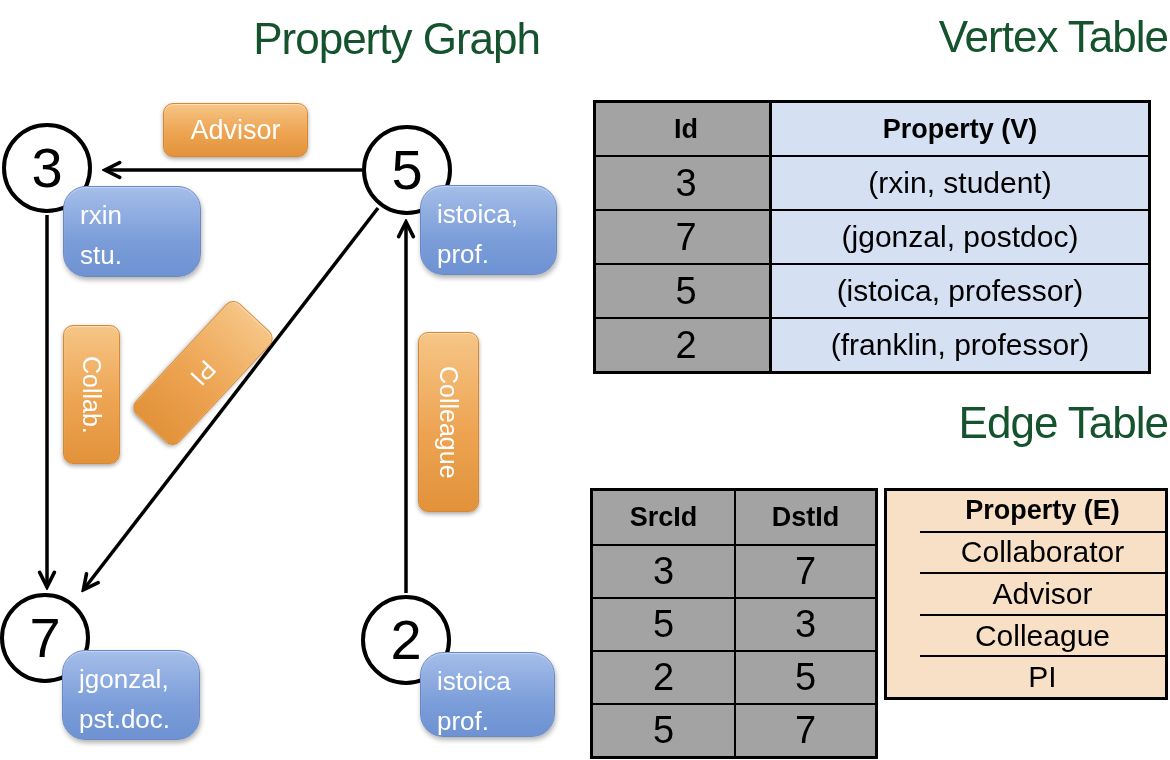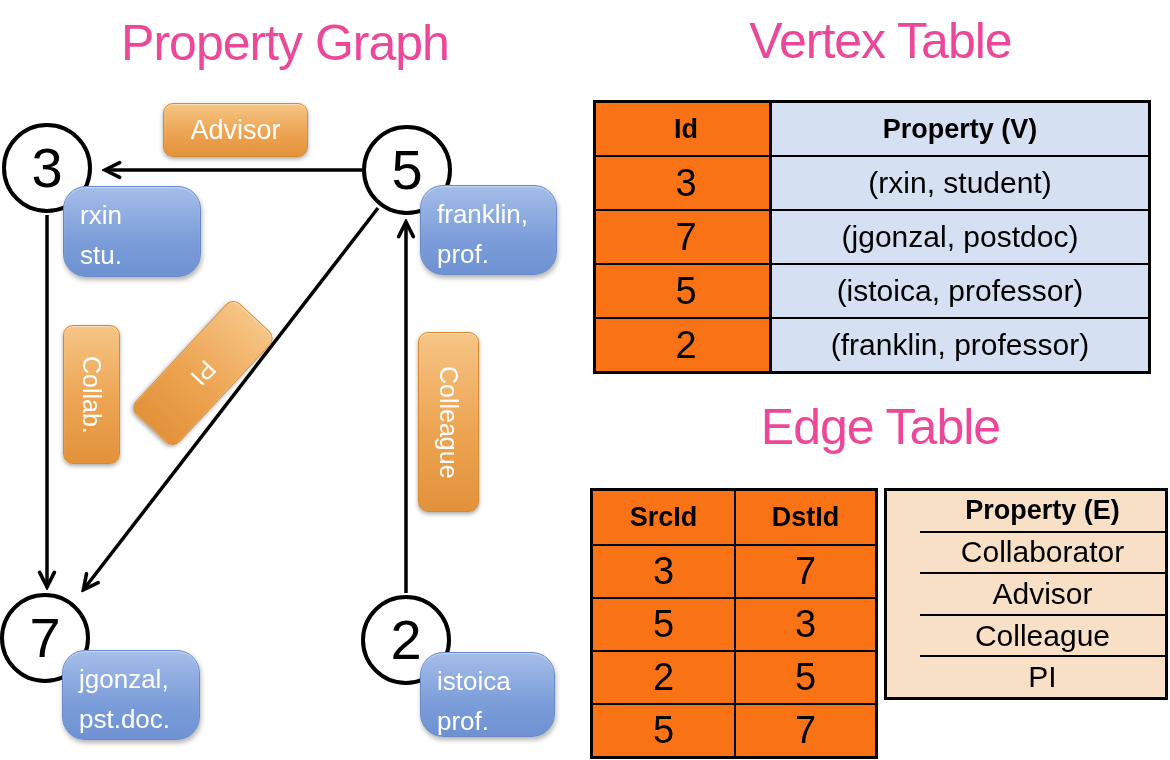--- a/index.html
+++ b/index.html
@@ -1,19 +1,19 @@
 <!DOCTYPE html>
 <html><head>
 <meta charset="utf-8">
 <style>
   html,body{margin:0;padding:0;background:#fff;}
   .canvas{position:relative;width:1170px;height:760px;background:#fff;overflow:hidden;
           font-family:"Liberation Sans",sans-serif;color:#000;}
-  .title{position:absolute;text-align:center;font-size:50px;font-weight:400;
-         letter-spacing:-1px;color:#ec4899;white-space:nowrap;}
+  .title{position:absolute;text-align:right;font-size:44px;font-weight:400;
+         letter-spacing:-1px;color:#14532d;white-space:nowrap;}
 
   
   .edges{position:absolute;left:0;top:0;z-index:1;}
 
   
   .node{position:absolute;width:82px;height:82px;border:4px solid #000;border-radius:50%;
         background:#fff;z-index:2;display:flex;align-items:center;justify-content:center;}
   .node span{font-size:56px;font-weight:400;line-height:1;}
 
   
@@ -28,21 +28,21 @@
 
   
   .tag{position:absolute;z-index:4;border-radius:23px;
        background:linear-gradient(180deg,#A5BEE9 0%,#7B9DD9 60%,#6E92D2 100%);
        border:1px solid #6989C5;
        box-shadow:1px 3px 5px rgba(0,0,0,.3), inset 0 1px 1px rgba(255,255,255,.4);
        color:#fff;font-size:26px;line-height:1.55;padding:8px 16px;
        white-space:pre-line;box-sizing:border-box;}
 
   
-  .tblock{position:absolute;border:3px solid #000;box-sizing:border-box;background:#f97316;}
+  .tblock{position:absolute;border:3px solid #000;box-sizing:border-box;background:#a3a3a3;}
   .vstack{display:flex;flex-direction:column;}
   .vstack>div{flex:1;display:flex;align-items:center;justify-content:center;box-sizing:border-box;}
   .vstack>div+div{border-top:2px solid #000;}
   .egrid{display:grid;grid-template-columns:1fr 1fr;grid-template-rows:repeat(5,1fr);}
   .egrid>div{display:flex;align-items:center;justify-content:center;box-sizing:border-box;}
   .egrid>div:nth-child(even){border-left:2px solid #000;}
   .egrid>div:nth-child(n+3){border-top:2px solid #000;}
   .th{font-weight:bold;font-size:27px;}
   .num{font-size:38px;}
   .prop{font-size:30px;}
@@ -81,21 +81,21 @@
     <span>2</span>
   </div>
 
   <div class="pill pill-h" style="left:163px;top:103px;width:143px;height:52px;">Advisor</div>
   <div class="pill pill-v" style="left:63px;top:325px;width:55px;height:137px;">Collab.</div>
   <div class="pill pill-v pill-rot" style="left:173px;top:297px;width:58px;height:150px;">PI</div>
   <div class="pill pill-v" style="left:418px;top:332px;width:59px;height:178px;">Colleague</div>
 
   <div class="tag" style="left:63px;top:186px;width:138px;height:91px;">rxin
 stu.</div>
-  <div class="tag" style="left:420px;top:185px;width:137px;height:90px;">franklin,
+  <div class="tag" style="left:420px;top:185px;width:137px;height:90px;">istoica,
 prof.</div>
   <div class="tag" style="left:62px;top:650px;width:138px;height:90px;">jgonzal,
 pst.doc.</div>
   <div class="tag" style="left:420px;top:652px;width:135px;height:85px;">istoica
 prof.</div>
 
   <div class="title" style="left:593px;top:12px;width:575px;">Vertex Table</div>
 
   <div class="tblock vstack" style="left:593px;top:100px;width:186px;height:274px;">
     <div class="th">Id</div>

